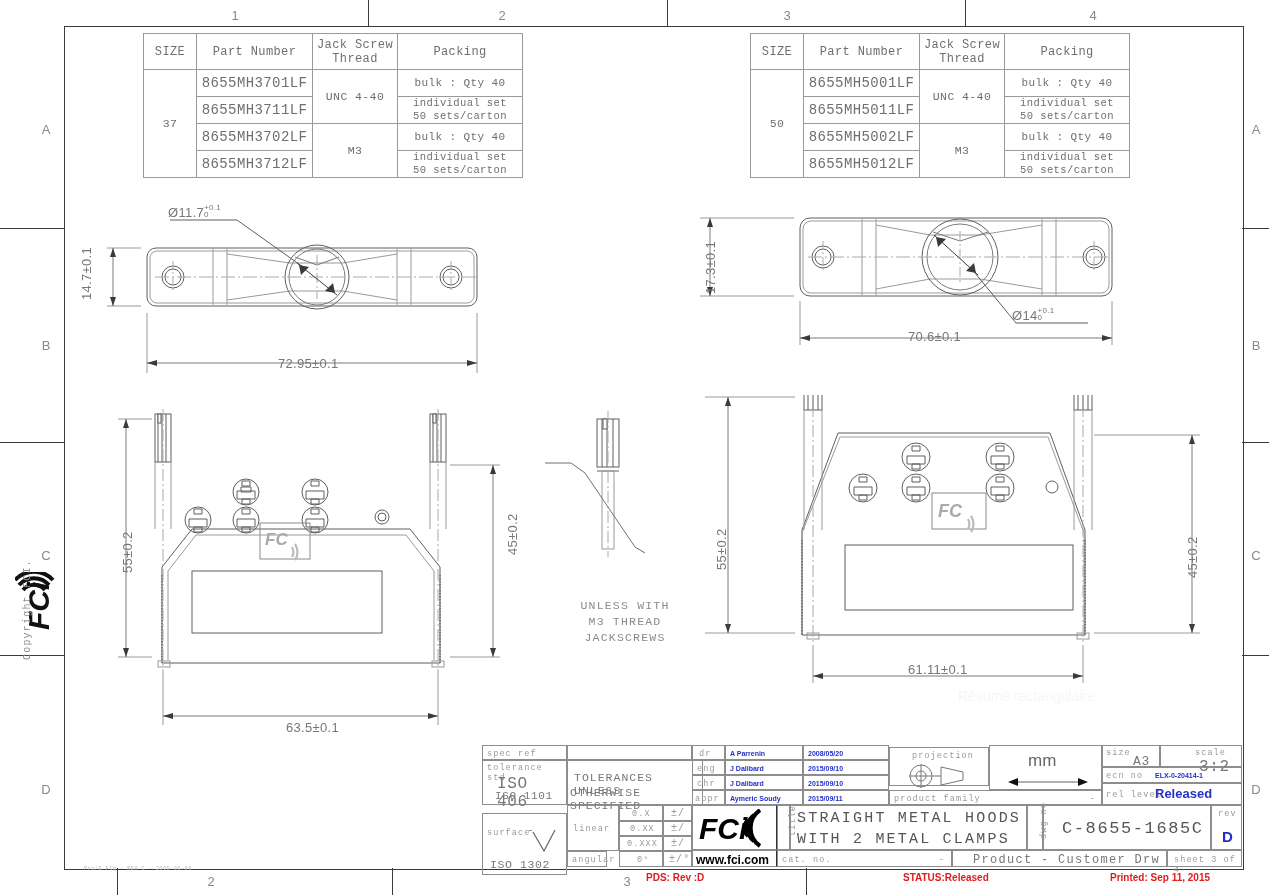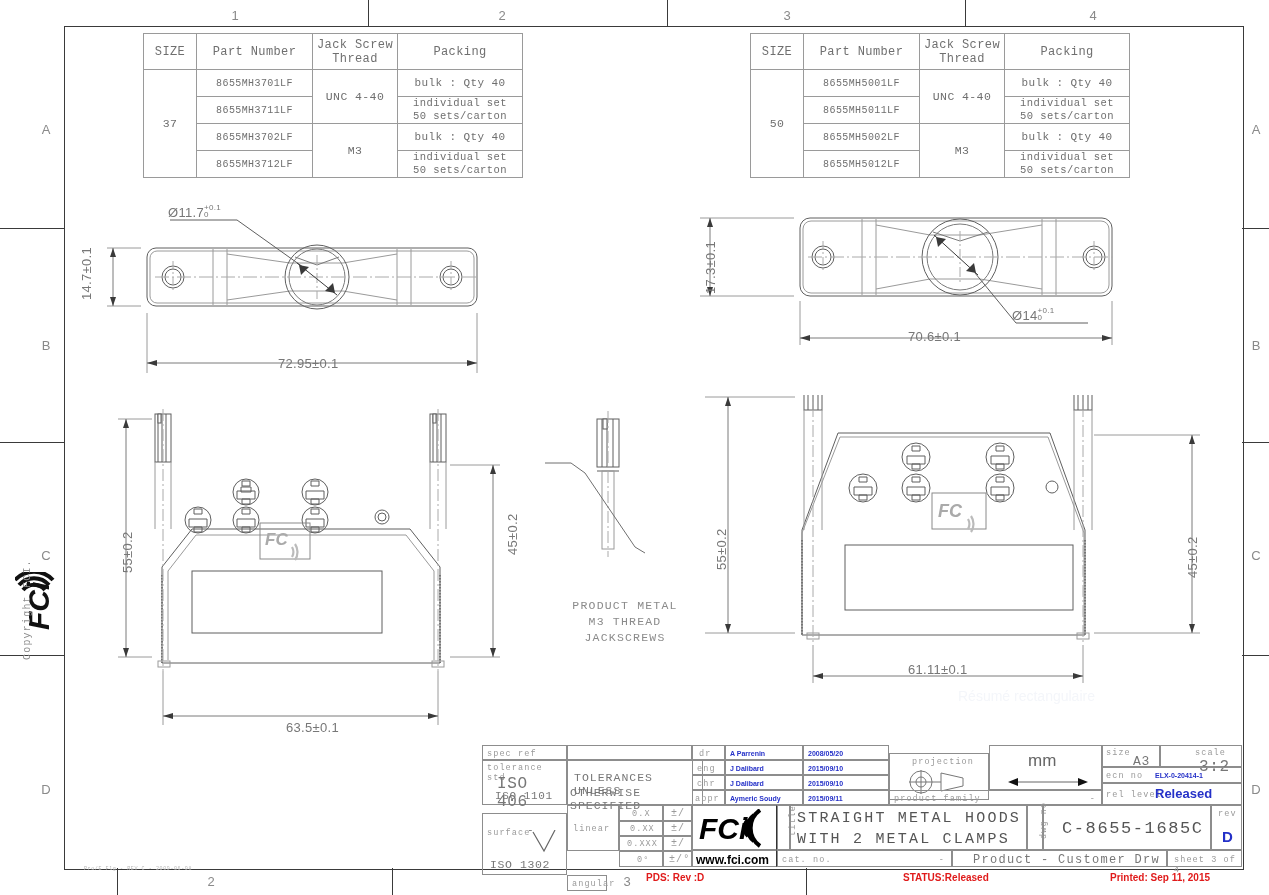--- a/index.html
+++ b/index.html
@@ -12,21 +12,21 @@
   .zone-let{font-size:13px;color:#8a8a8a;text-align:center;width:16px;}
   .tickv{background:#3a3a3a;width:1px;}
   .tickh{background:#3a3a3a;height:1px;}
   
   table.parts{border-collapse:collapse;font-size:11.5px;color:#6f6f6f;
               font-family:"Liberation Mono", monospace;letter-spacing:.4px;}
   table.parts td,table.parts th{border:1px solid #9a9a9a;padding:0;text-align:center;
               font-weight:normal;vertical-align:middle;}
   table.parts th{height:35px;font-size:12px;}
   table.parts td{height:26px;}
-  .pn{padding:0 7px;font-size:10px;}
+  .pn{padding:0 7px;font-size:14px;}
   .pk{font-size:11px;line-height:1.15;padding:0 6px;}
   .pk small{font-size:10.5px;}
   
   .dim{font-family:"Liberation Sans",sans-serif;font-size:13px;color:#777;letter-spacing:.3px;white-space:nowrap;}
   .dim.v{transform-origin:0 0;}
   .tol{font-size:8px;line-height:7px;display:inline-block;vertical-align:top;margin-top:-1px;}
   .note{font-family:"Liberation Mono",monospace;font-size:11.5px;color:#8b8b8b;
         letter-spacing:1.2px;line-height:16px;text-align:center;}
   
   #titleblock{left:482px;top:745px;width:760px;height:122px;}
@@ -371,21 +371,21 @@
     <line x1="68" y1="14" x2="68" y2="62"></line>
     <rect x="58" y="14" width="4" height="10" fill="#fff"></rect>
     <line x1="52" y1="66" x2="74" y2="66"></line>
     <rect x="57" y="66" width="12" height="78" stroke="#9a9a9a"></rect>
     <line x1="63" y1="6" x2="63" y2="152" stroke="#aaa" stroke-dasharray="12,3,2,3"></line>
 
     <path d="M0 58 L26 58 L40 68 L90 142 L100 148" stroke="#6f6f6f"></path>
   </g>
 </svg>
 <div class="abs note" style="left:545px;top:598px;width:160px;">
-  <div>PRODUCT METAL</div>
+  <div>UNLESS WITH</div>
   <div>M3 THREAD</div>
   <div>JACKSCREWS</div>
 </div>
 
 <svg class="abs" style="left:700px;top:395px;" width="500" height="300">
   <g stroke="#5f5f5f" fill="none" stroke-width="1">
     <path d="M102 240 L102 135 L138 38 L350 38 L385 135 L385 240 Z" transform="scale(1,1)"></path>
     <path d="M102 240 L102 138 L140 42 L348 42 L384 138 L384 240" stroke="#9a9a9a"></path>
     <path d="M102 145 L102 240" stroke="#777" stroke-dasharray="1.5,1.5" stroke-width="2"></path>
     <path d="M385 145 L385 240" stroke="#777" stroke-dasharray="1.5,1.5" stroke-width="2"></path>
@@ -481,21 +481,21 @@
     <span class="lbl abs" style="left:4px;top:14px;">surface</span>
     <span class="val abs" style="left:44px;top:10px;font-size:11px;">-</span>
     <svg class="abs" style="left:48px;top:16px;" width="26" height="24">
       <path d="M2 2 L13 21 L24 0" stroke="#666" fill="none" stroke-width="1.2"></path>
     </svg>
     <span class="val abs" style="left:7px;top:44px;font-size:11.5px;">ISO 1302</span>
   </div>
   <div class="cell" style="left:85px;top:60px;width:52px;height:46px;">
     <span class="lbl abs" style="left:5px;top:18px;">linear</span>
   </div>
-  <div class="cell" style="left:85px;top:106px;width:40px;height:16px;margin-top:24px;">
+  <div class="cell" style="left:85px;top:106px;width:40px;height:16px;">
     <span class="lbl abs" style="left:4px;top:3px;">angular</span>
   </div>
   <div class="cell" style="left:137px;top:60px;width:44px;height:16px;">
     <span class="lbl abs" style="left:12px;top:3px;">0.X</span>
   </div>
   <div class="cell" style="left:181px;top:60px;width:29px;height:16px;">
     <span class="lbl abs" style="left:7px;top:2px;font-size:10px;">±/</span>
   </div>
   <div class="cell" style="left:137px;top:76px;width:44px;height:15px;">
     <span class="lbl abs" style="left:10px;top:2px;">0.XX</span>
@@ -549,21 +549,21 @@
   <div class="cell" style="left:210px;top:45px;width:33px;height:15px;">
     <span class="lbl abs" style="left:2px;top:3px;">appr</span>
   </div>
   <div class="cell" style="left:243px;top:45px;width:78px;height:15px;">
     <span class="bluev abs" style="left:4px;top:4px;">Aymeric Soudy</span>
   </div>
   <div class="cell" style="left:321px;top:45px;width:86px;height:15px;">
     <span class="bluev abs" style="left:4px;top:4px;">2015/09/11</span>
   </div>
 
-  <div class="cell" style="left:407px;top:8px;width:100px;height:47px;padding-left:12px;">
+  <div class="cell" style="left:407px;top:2px;width:100px;height:39px;padding-left:12px;">
     <span class="lbl abs" style="left:22px;top:3px;">projection</span>
     <svg class="abs" style="left:18px;top:15px;" width="66" height="26">
       <circle cx="13" cy="13" r="11" stroke="#777" fill="none"></circle>
       <circle cx="13" cy="13" r="5" stroke="#777" fill="none"></circle>
       <line x1="1" y1="13" x2="25" y2="13" stroke="#777"></line>
       <line x1="13" y1="1" x2="13" y2="25" stroke="#777"></line>
       <path d="M33 4 L55 9 L55 17 L33 22 Z" stroke="#777" fill="none"></path>
       <line x1="25" y1="13" x2="33" y2="13" stroke="#777"></line>
     </svg>
   </div>

